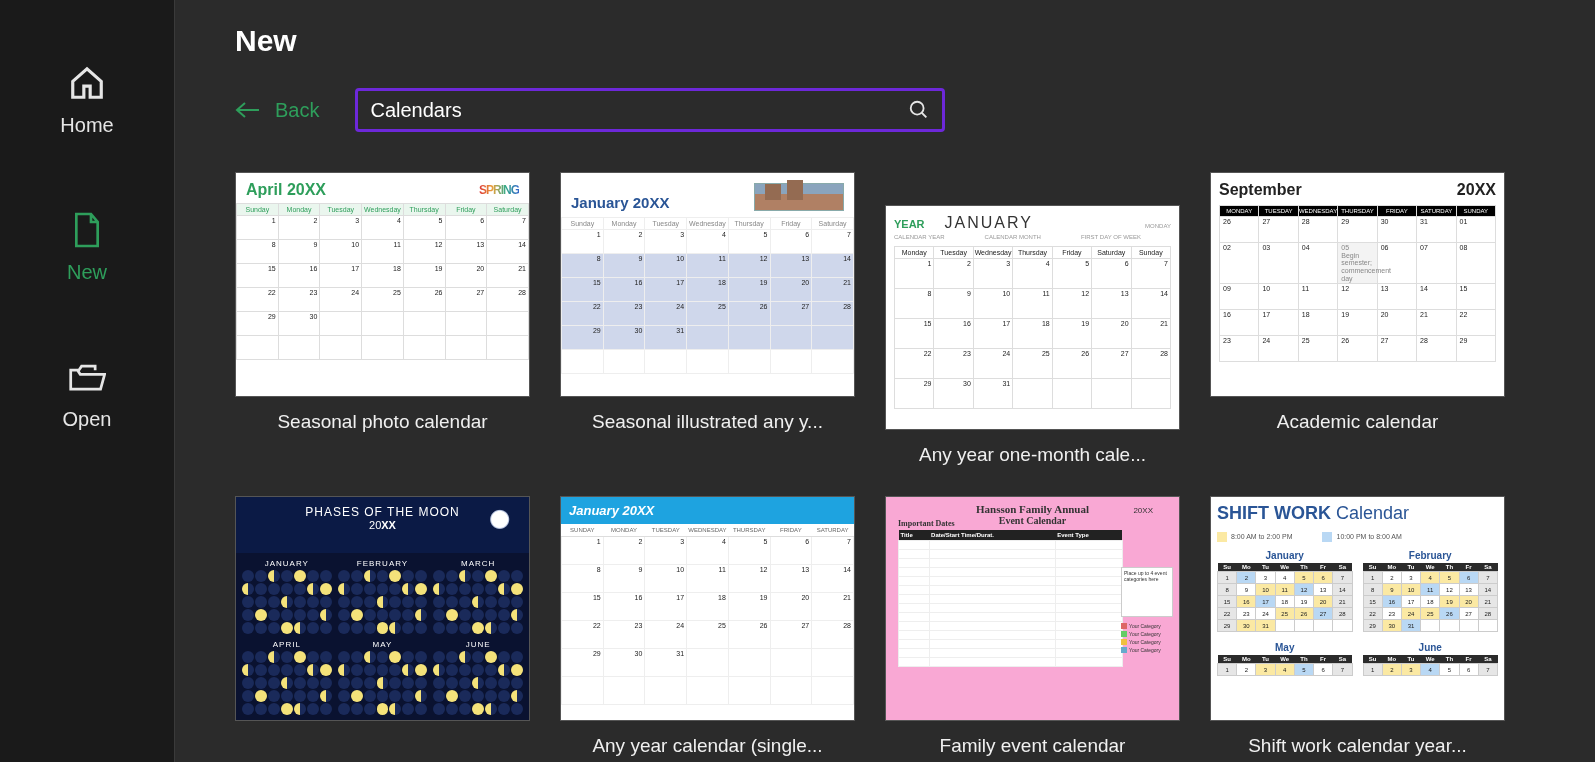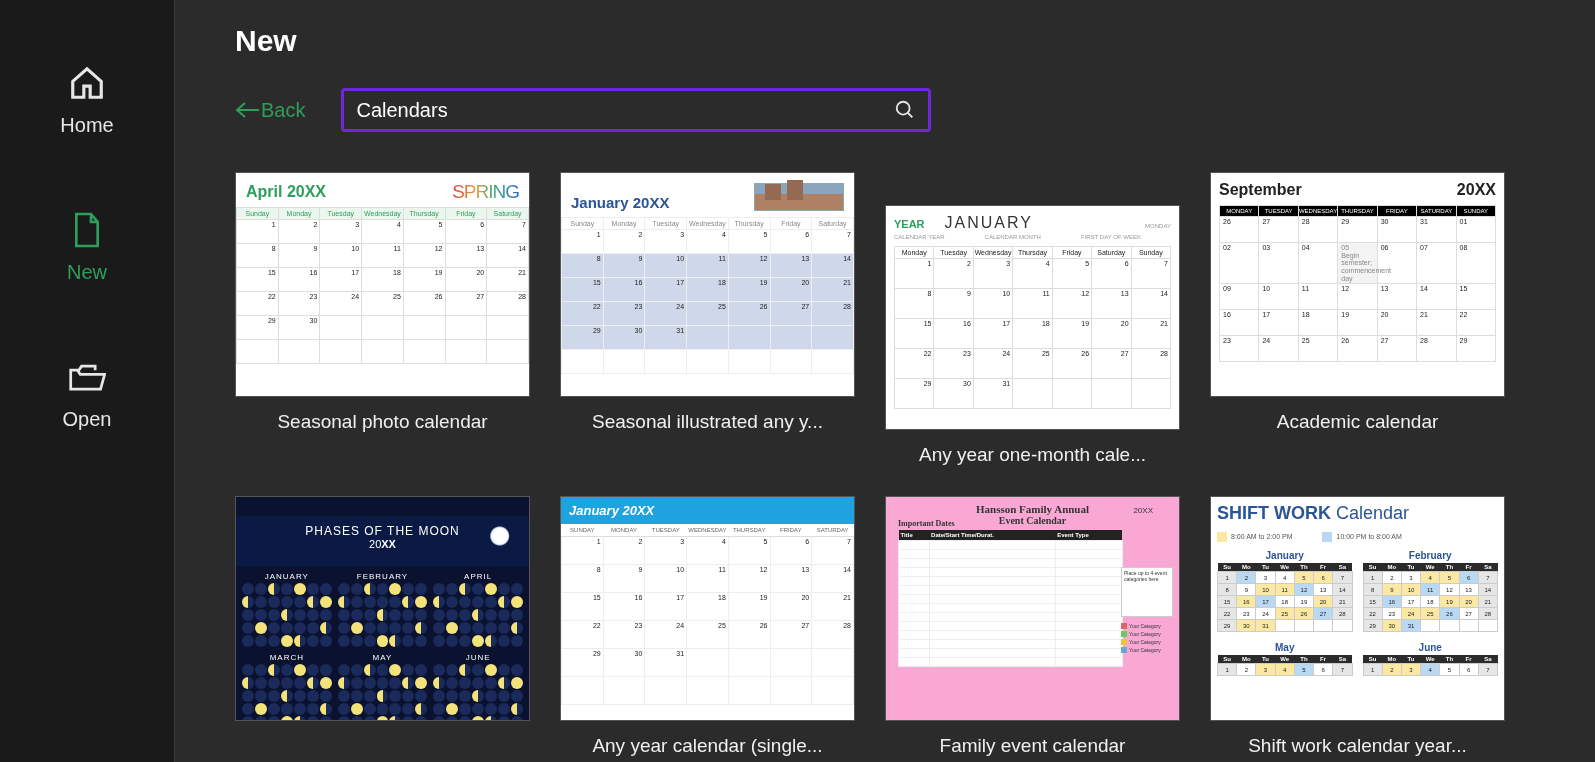--- a/index.html
+++ b/index.html
@@ -33,21 +33,21 @@
     color: #e6e6e6;
     font-size: 20px;
   }
   .nav-item.active { color: #2e9e5b; }
   .nav-icon { width: 38px; height: 38px; display: flex; align-items: center; justify-content: center; }
   .nav-item svg { stroke: currentColor; fill: none; stroke-width: 2; }
   
   .main { flex: 1; padding: 24px 40px 0 60px; overflow: auto; }
   .page-title { font-size: 30px; font-weight: 600; margin-bottom: 30px; }
   .search-row { display: flex; align-items: center; gap: 36px; margin-bottom: 40px; }
-  .back-link { display: flex; align-items: center; color: #2e9e5b; font-size: 20px; cursor: pointer; }
+  .back-link { display: flex; align-items: center; gap: 14px; color: #2e9e5b; font-size: 20px; cursor: pointer; }
   .back-link svg { stroke: #2e9e5b; fill: none; stroke-width: 2; }
   .search-box {
     flex: 0 0 590px;
     display: flex;
     align-items: center;
     border: 3px solid #6d28d9;
     border-radius: 4px;
     background: #2b2b2b;
     height: 44px;
     padding: 0 12px;
@@ -93,21 +93,21 @@
 
   
   .grid-cal { width:100%; border-collapse:collapse; table-layout:fixed; }
   .grid-cal th, .grid-cal td { border:1px solid #ddd; font-size:7px; text-align:center; }
   .grid-cal th { height:12px; font-weight:normal; }
   .grid-cal td { height:24px; vertical-align:top; padding:1px 2px; text-align:right; }
 
   
   .t1-head { display:flex; justify-content:space-between; align-items:center; padding:8px 10px 4px; }
   .t1-title { color:#2e9e5b; font-size:16px; font-weight:bold; }
-  .t1-art { font-size:19px; font-weight:400;
+  .t1-art { font-size:12px; font-weight:700;
     background: linear-gradient(90deg,#d33,#e9a13b,#3a8,#36c);
     -webkit-background-clip:text; background-clip:text; color:transparent; letter-spacing:-1px;text-align:center; }
   .t1 .grid-cal th { background:#eaf6ee; color:#2e9e5b; }
 
   
   .t2-head { display:flex; justify-content:space-between; align-items:flex-end; padding:10px 10px 6px; }
   .t2-title { color:#2a5596; font-size:15px; font-weight:bold; }
   .t2-art { width:90px; height:28px; background:linear-gradient(180deg,#8aa4bd 0 40%, #b08064 40% 100%); border:1px solid #8aa; position:relative; }
   .t2-art::before, .t2-art::after { content:""; position:absolute; bottom:40%; width:16px; background:#946b52; }
   .t2-art::before { left:10px; height:16px; }
@@ -126,21 +126,21 @@
 
   
   .t4 { padding:8px; }
   .t4-head { display:flex; justify-content:space-between; font-size:16px; font-weight:bold; margin-bottom:6px; }
   .t4 .grid-cal th { background:#000; color:#fff; height:11px; font-size:6px; }
   .t4 .grid-cal td { height:26px; font-size:7px; text-align:left; padding-left:3px; }
   .t4 .note { background:#f3f3f3; font-size:5px; line-height:1.1; color:#888; }
 
   
   .t5 { background:#0a1230; color:#fff; padding:0; }
-  .t5-banner { position:relative; text-align:center; padding:8px 0 16px; background:radial-gradient(circle at 90% 40%, #fff 8px, #b7c4e0 9px, transparent 10px), #0b1a45;margin-top:19px; }
+  .t5-banner { position:relative; text-align:center; padding:8px 0 22px; background:radial-gradient(circle at 90% 40%, #fff 8px, #b7c4e0 9px, transparent 10px), #0b1a45; }
   .t5-banner .line1 { font-size:12px; letter-spacing:1px; }
   .t5-banner .line2 { font-size:11px; }
   .t5-months { display:grid; grid-template-columns:repeat(3,1fr); gap:6px; padding:6px; }
   .t5-month .mname { text-align:center; font-size:8px; margin-bottom:2px; letter-spacing:1px; }
   .t5-mini { display:grid; grid-template-columns:repeat(7,1fr); gap:1px; }
   .t5-mini span { width:100%; aspect-ratio:1; background:#1a2a5a; border-radius:50%; }
   .t5-mini span.full { background:#f4e27a; }
   .t5-mini span.half { background:linear-gradient(90deg,#f4e27a 50%,#1a2a5a 50%); }
 
   
@@ -619,21 +619,21 @@
                   <span></span>
                   <span></span>
                   <span></span>
                   <span class="full"></span>
                   <span class="half"></span>
                   <span></span>
                   <span></span>
                 </div>
               </div>
               <div class="t5-month">
-                <div class="mname">APRIL</div>
+                <div class="mname">MARCH</div>
                 <div class="t5-mini">
                   <span></span>
                   <span></span>
                   <span class="half"></span>
                   <span></span>
                   <span class="full"></span>
                   <span></span>
                   <span></span>
                   <span class="half"></span>
                   <span></span>
@@ -659,21 +659,21 @@
                   <span></span>
                   <span></span>
                   <span></span>
                   <span class="full"></span>
                   <span class="half"></span>
                   <span></span>
                   <span></span>
                 </div>
               </div>
               <div class="t5-month">
-                <div class="mname">MARCH</div>
+                <div class="mname">APRIL</div>
                 <div class="t5-mini">
                   <span></span>
                   <span></span>
                   <span class="half"></span>
                   <span></span>
                   <span class="full"></span>
                   <span></span>
                   <span></span>
                   <span class="half"></span>
                   <span></span>

